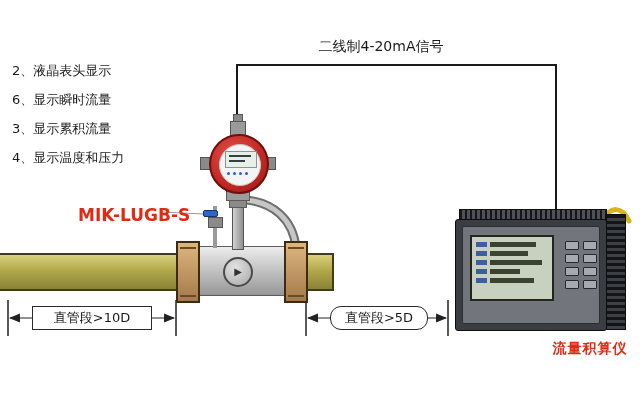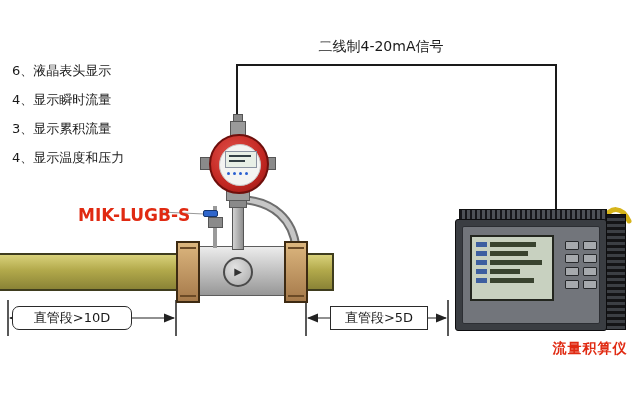--- a/index.html
+++ b/index.html
@@ -42,22 +42,22 @@
     <path d="M308 318 L446 318" stroke="#222" stroke-width="1.2"></path>
     <polygon points="307,318 318,313.5 318,322.5" fill="#222"></polygon>
     <polygon points="447,318 436,313.5 436,322.5" fill="#222"></polygon>
 
     <path d="M604 220 C610 206 622 206 629 221" stroke="#d6b41a" stroke-width="5" stroke-linecap="round" fill="none"></path>
   </svg>
 
   <div class="abs" style="left:296,top:38px;left:296px;top:38px;width:170px;text-align:center;font-size:14px;">二线制4-20mA信号</div>
 
   <div class="abs" style="left:12px;top:56px;">
-    <div class="feat">6、液晶表头显示</div>
-    <div class="feat">4、显示瞬时流量</div>
+    <div class="feat">2、液晶表头显示</div>
+    <div class="feat">6、显示瞬时流量</div>
     <div class="feat">3、显示累积流量</div>
     <div class="feat">4、显示温度和压力</div>
   </div>
 
   <div class="abs redlabel" style="left:78px;top:205px;font-size:17px;">MIK-LUGB-S</div>
 
   <div class="abs" style="left:0;top:253px;width:332px;height:34px;
        background:linear-gradient(180deg,#d8d17a 0%,#b2a94b 45%,#8a8336 100%);
        border-top:2px solid #3f3d1e;border-bottom:2px solid #3f3d1e;border-right:2px solid #3f3d1e;"></div>
 
@@ -100,22 +100,22 @@
         <div class="abs" style="left:3px;top:3px;width:22px;height:2px;background:#333f44;"></div>
         <div class="abs" style="left:3px;top:8px;width:16px;height:2px;background:#333f44;"></div>
       </div>
       <div class="dot" style="left:7px;top:27px;"></div>
       <div class="dot" style="left:13px;top:27px;"></div>
       <div class="dot" style="left:19px;top:27px;"></div>
       <div class="dot" style="left:25px;top:27px;"></div>
     </div>
   </div>
 
-  <div class="abs dimbox" style="left:12px;top:306px;width:118px;height:22px;line-height:22px;border-radius:7px;">直管段&gt;10D</div>
-  <div class="abs dimbox" style="left:330px;top:306px;width:96px;height:22px;line-height:22px;">直管段&gt;5D</div>
+  <div class="abs dimbox" style="left:32px;top:306px;width:118px;height:22px;line-height:22px;">直管段&gt;10D</div>
+  <div class="abs dimbox" style="left:330px;top:306px;width:96px;height:22px;line-height:22px;border-radius:11px;">直管段&gt;5D</div>
 
   <div class="abs" style="left:459px;top:209px;width:146px;height:11px;border:1px solid #111;
        background:repeating-linear-gradient(90deg,#16161a 0 2px,#4e5157 2px 5px);"></div>
   <div class="abs" style="left:606px;top:214px;width:18px;height:114px;border:1px solid #0c0c0e;
        background:repeating-linear-gradient(180deg,#141416 0 3px,#3c3f44 3px 6px);"></div>
   <div class="abs" style="left:455px;top:219px;width:150px;height:110px;background:#3a3d42;
        border:1px solid #0d0d0f;border-radius:3px;">
     <div class="abs" style="left:6px;top:6px;width:136px;height:96px;background:#72757b;
          border:1px solid #2c2e33;border-radius:2px;">
       <div class="abs" style="left:7px;top:8px;width:84px;height:66px;background:#c8d1c0;

